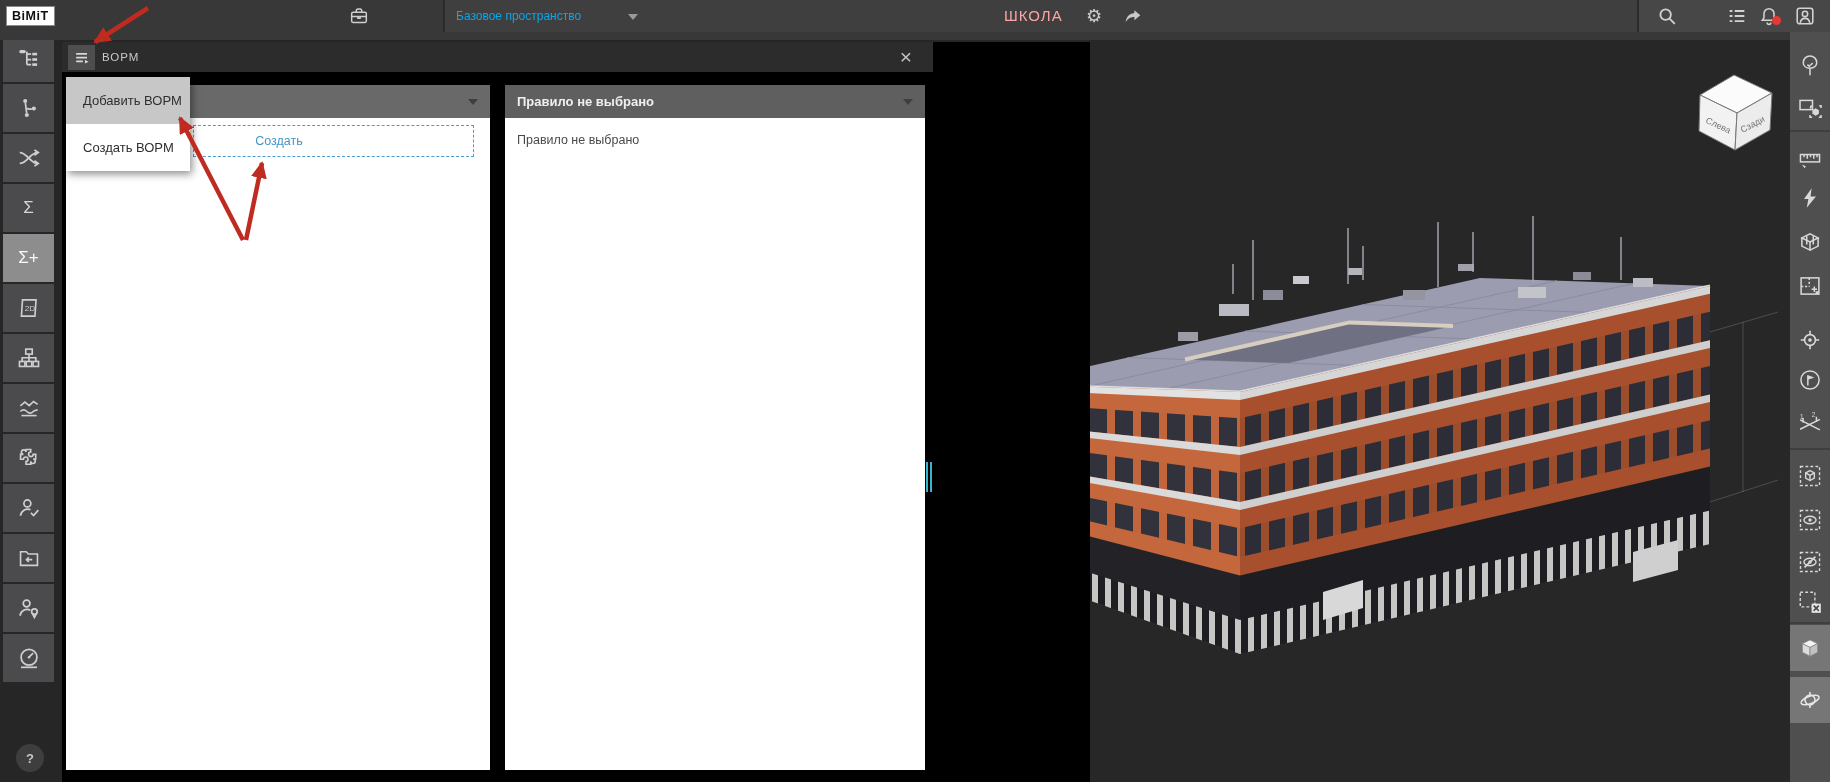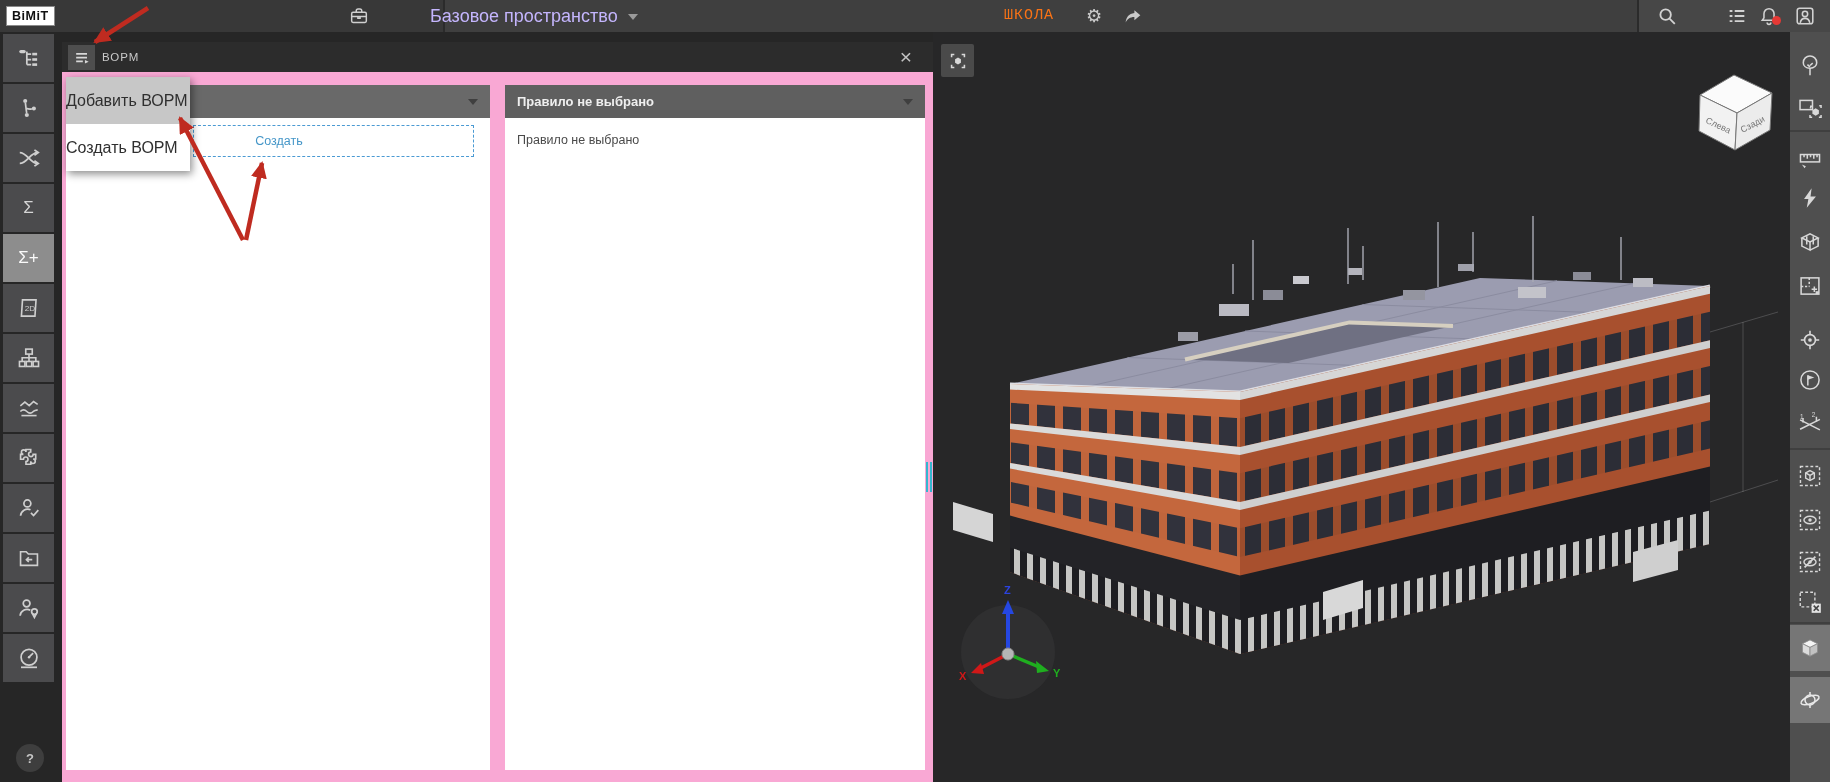--- a/index.html
+++ b/index.html
@@ -1,48 +1,48 @@
 <!DOCTYPE html>
 <html><head>
 <meta charset="utf-8">
 <style>
   * { margin:0; padding:0; box-sizing:border-box; }
   html,body { width:1830px; height:782px; }
   body { position:relative; background:#262626; overflow:hidden;
          font-family:"Liberation Sans", sans-serif; color:#ddd; }
 
   
-  .topbar { position:absolute; left:0; top:0; width:1830px; height:32px; background:#383838; z-index:10;padding-left:16px; }
+  .topbar { position:absolute; left:0; top:0; width:1830px; height:40px; background:#383838; z-index:10;padding-left:16px; }
   .topbar-mid { position:absolute; left:443px; top:0; width:1194px; height:32px; background:#3f3f3f; }
   .topbar-right { position:absolute; left:1637px; top:0; width:193px; height:32px; background:#474747; }
   .tb-divider { position:absolute; top:0; width:2px; height:32px; background:#2b2b2b; }
   .brand { position:absolute; left:6px; top:6px; background:#fff; color:#101010; font-weight:bold;
            font-size:12.5px; padding:2px 5px 2px 5px; letter-spacing:.5px; border:1px solid #8a8a8a; }
   .tb-icon { position:absolute; top:5px; width:22px; height:22px; }
   .tb-text { position:absolute; top:0; height:32px; line-height:32px; }
-  .workspace-label { left:430px; font-size:18px; color:#c4b5fd; }
+  .workspace-label { left:456px; font-size:12px; color:#0ea5e9; }
   .chev { position:absolute; left:628px; top:14px; width:0; height:0;
           border-left:5px solid transparent; border-right:5px solid transparent; border-top:6px solid #9a9a9a; }
-  .project-title { left:1004px; font-size:15px; color:#f97316; letter-spacing:1px; font-weight:500;font-family:Liberation Mono, monospace; }
+  .project-title { left:1004px; font-size:15px; color:#fca5a5; letter-spacing:1px; font-weight:500; }
   .gear { left:1086px; top:0; height:32px; line-height:32px; font-size:18px; color:#c9c9c9; position:absolute; }
   .badge { position:absolute; left:1772px; top:16px; width:9px; height:9px; border-radius:50%; background:#e53935; }
 
   
   .sidebar { position:absolute; left:0; top:32px; width:57px; height:750px; background:#262626; z-index:5; }
   .tile { position:absolute; left:3px; width:51px; height:48px; background:#4b4b4d;
           display:flex; align-items:center; justify-content:center; }
   .tile.active { background:#8d8d8d; }
   .sig { font-size:17px; color:#d6d6d6; font-weight:500; }
   .tile.active .sig { color:#fafafa; }
   .help-btn { position:absolute; left:16px; top:744px; width:28px; height:28px; border-radius:50%;
               background:#3e3e3e; color:#c6c6c6; font-size:13px; font-weight:bold;
               display:flex; align-items:center; justify-content:center; z-index:6; }
 
   
-  .panel { position:absolute; left:62px; top:42px; width:871px; height:740px; background:#f9a8d4; z-index:8; }
+  .panel { position:absolute; left:62px; top:42px; width:1028px; height:740px; background:#000000; z-index:8; }
   .panel-header { position:absolute; left:0; top:0; width:871px; height:30px; background:#2c2c2c; }
   .burger-btn { position:absolute; left:6px; top:3px; width:27px; height:25px; background:#4e4e4e;
                 display:flex; align-items:center; justify-content:center; }
   .panel-title { position:absolute; left:40px; top:0; height:30px; line-height:30px;
                  font-size:11.5px; letter-spacing:1px; color:#c9c9c9; }
   .panel-close { position:absolute; left:830px; top:1px; width:28px; height:28px; line-height:28px;
                  text-align:center; font-size:21px; color:#c3c3c3; cursor:default; }
   .col { position:absolute; top:43px; height:685px;padding-left:48px; }
   .col1 { left:4px; width:424px; }
   .col2 { left:443px; width:420px; }
@@ -53,21 +53,21 @@
   .dd-arrow { position:absolute; right:12px; top:14px; width:0; height:0;
               border-left:5px solid transparent; border-right:5px solid transparent; border-top:6px solid #3f3f3f; }
   .col-body { position:absolute; left:0; top:33px; right:0; bottom:0; background:#fff; }
   .create-box { position:absolute; left:127px; top:7px; width:281px; height:32px;
                 border:1px dashed #4a9ad3; }
   .create-link { position:absolute; left:40px; top:0; width:90px; height:30px; display:flex;
                  align-items:center; justify-content:center; font-size:12.5px; color:#4596c8; }
   .rule-empty { position:absolute; left:12px; top:15px; font-size:12.5px; color:#4a4a4a; }
   .menu-popup { position:absolute; left:4px; top:35px; width:124px; z-index:20;
                 box-shadow:2px 3px 8px rgba(0,0,0,.45); }
-  .menu-item { height:47px; line-height:47px; font-size:16px; color:#2f2f2f; background:#fff; }
+  .menu-item { height:47px; line-height:47px; padding-left:17px; font-size:13px; color:#2f2f2f; background:#fff; }
   .menu-item.hovered { background:#c7c7c7; }
   .splitter { position:absolute; left:864px; top:420px; width:6px; height:30px; display:flex; gap:2px; }
   .splitter div { width:2px; height:30px; background:#35b6cf; }
 
   
   .viewport { position:absolute; left:933px; top:32px; width:857px; height:750px; background:#272728; }
   .focus-btn { position:absolute; left:8px; top:12px; width:33px; height:33px; background:#4a4a4a;
                border-radius:2px; display:flex; align-items:center; justify-content:center; z-index:4; }
   .scene { position:absolute; left:0; top:0; }
 

